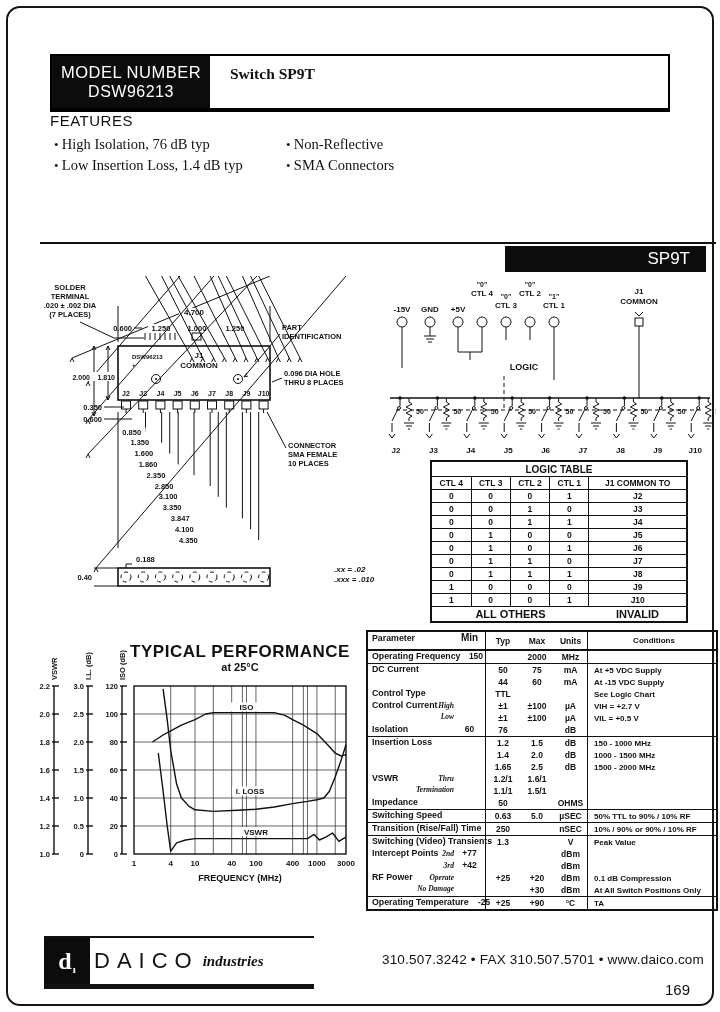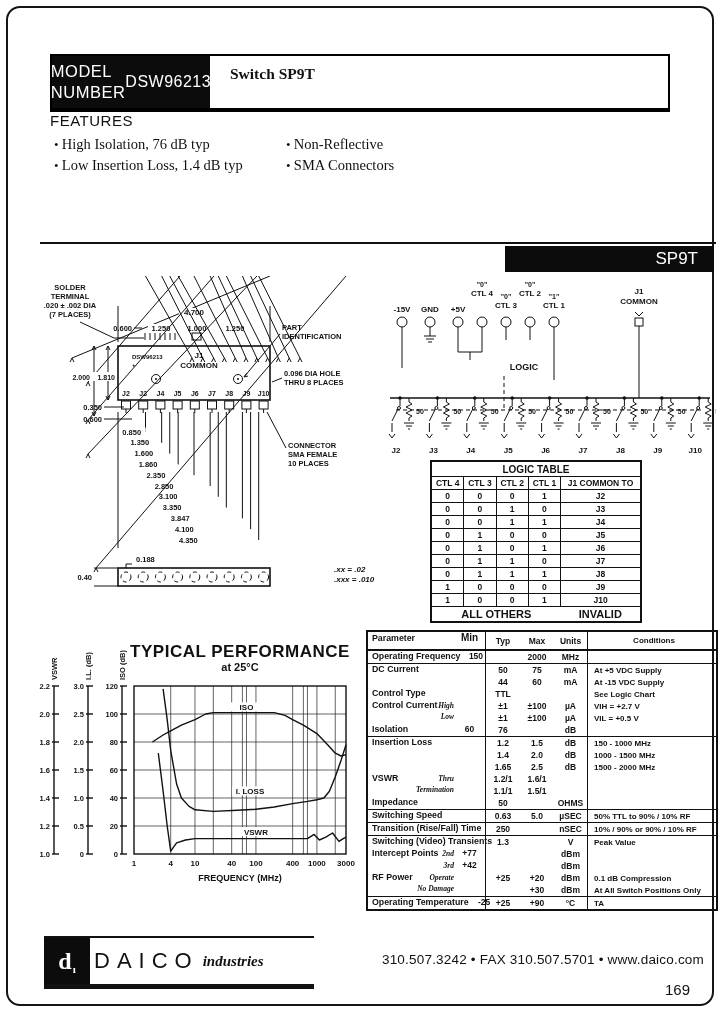--- a/index.html
+++ b/index.html
@@ -2,55 +2,55 @@
 <html><head>
 <meta charset="utf-8">
 <style>
   html,body{margin:0;padding:0;background:#e8e8e8;}
   #page{position:relative;width:720px;height:1012px;background:#fff;overflow:hidden;
         font-family:"Liberation Sans",sans-serif;color:#111;}
   .pborder{position:absolute;left:6px;top:6px;right:6px;bottom:6px;border:2px solid #151515;border-radius:14px;}
   
   #hdrbox{position:absolute;left:50px;top:54px;width:616px;height:52px;border:2px solid #000;border-bottom-width:4px;}
   #modelbox{position:absolute;left:0;top:0;width:158px;height:100%;background:#0c0c0c;color:#fff;
-            display:flex;flex-direction:row;align-items:center;justify-content:center;line-height:1.25;}
+            display:flex;flex-direction:column;align-items:center;justify-content:center;line-height:1.25;}
   #modelbox .l1{font-size:16.5px;letter-spacing:.5px;}
   #modelbox .l2{font-size:16px;letter-spacing:.5px;}
   #prodtitle{position:absolute;left:178px;top:9px;font-family:"Liberation Serif",serif;font-weight:bold;font-size:15.5px;}
   
   #features{position:absolute;left:50px;top:112px;}
   #features h2{margin:0;font-size:15px;font-weight:normal;letter-spacing:.5px;}
   .feat{position:absolute;list-style:none;margin:0;padding:0;font-family:"Liberation Serif",serif;font-size:14.5px;line-height:20px;}
   .feat li::before{content:"• ";font-size:13px;}
   #featL{left:4px;top:22px;width:230px;}
   #featR{left:236px;top:22px;width:200px;}
   
   #toprule{position:absolute;left:40px;top:242px;width:676px;height:2px;background:#111;}
-  #sp9ttab{position:absolute;left:505px;top:246px;right:6px;height:26px;background:#0c0c0c;color:#fff;
+  #sp9ttab{position:absolute;left:505px;top:246px;right:14px;height:26px;background:#0c0c0c;color:#fff;
            font-size:17px;display:flex;align-items:center;justify-content:flex-end;padding-right:16px;box-sizing:border-box;}
   
   text{fill:#111;}
   .m7{font:bold 7px "Liberation Sans",sans-serif;}
   .m75{font:bold 7.5px "Liberation Sans",sans-serif;}
   .m8{font:bold 8px "Liberation Sans",sans-serif;}
   .m9{font:bold 9px "Liberation Sans",sans-serif;}
   .m6{font:bold 6px "Liberation Sans",sans-serif;}
   .it8{font:italic bold 8px "Liberation Sans",sans-serif;}
   .gl{stroke:#222;stroke-width:.7;}
   .ax{stroke:#111;stroke-width:1.4;}
   .curve{fill:none;stroke:#111;stroke-width:1.4;stroke-linejoin:round;}
   .thin{stroke:#111;stroke-width:1;fill:none;}
   .med{stroke:#111;stroke-width:1.6;fill:none;}
   .dash{stroke:#111;stroke-width:1;fill:none;stroke-dasharray:4 3;}
   
   #chartblk{position:absolute;left:38px;top:642px;width:345px;height:266px;}
   #charttitle{position:absolute;left:62px;top:0;width:280px;text-align:center;font-size:17px;font-weight:bold;letter-spacing:.5px;}
   #chartsub{position:absolute;left:62px;top:19px;width:280px;text-align:center;font-size:11px;font-weight:bold;}
   
-  #logicblk{position:absolute;left:430px;top:460px;width:212px;}
+  #logicblk{position:absolute;left:430px;top:460px;width:258px;}
   #logictbl{border-collapse:collapse;width:100%;border:2.5px solid #111;font-family:"Liberation Sans",sans-serif;}
   #logictbl .ttl{font-size:10px;font-weight:bold;text-align:center;padding:2px 0 1px;border-bottom:1px solid #111;}
   #logictbl th{font-size:8.5px;font-weight:bold;border-bottom:1.5px solid #111;padding:1px 2px;}
   #logictbl th:not(:last-child){border-right:1px solid #111;}
   #logictbl td{font-size:8.5px;font-weight:bold;text-align:center;padding:1px 2px;border-bottom:1px solid #111;}
   #logictbl td:not(:last-child){border-right:1px solid #111;}
   #logictbl tr.hr td{border-bottom:1.8px solid #111;}
   #logictbl .foot td{border-top:1.5px solid #111;font-size:11px;font-weight:bold;border-right:none;}
   
   #perfblk{position:absolute;left:366px;top:630px;width:352px;}

